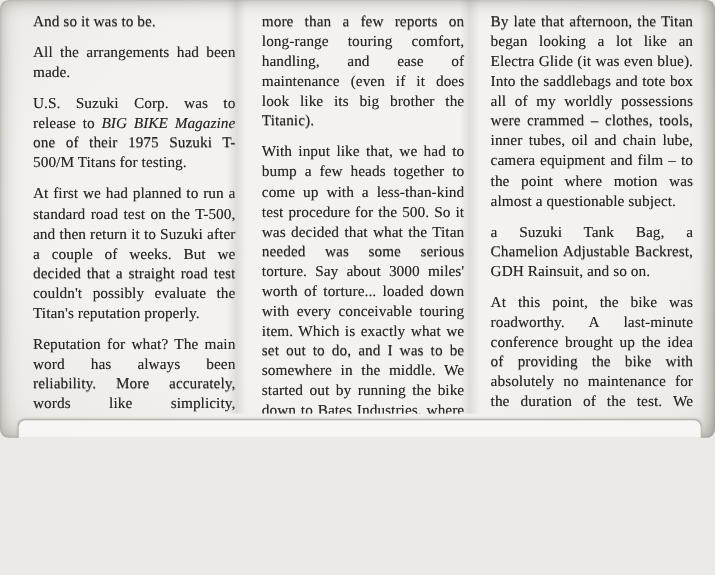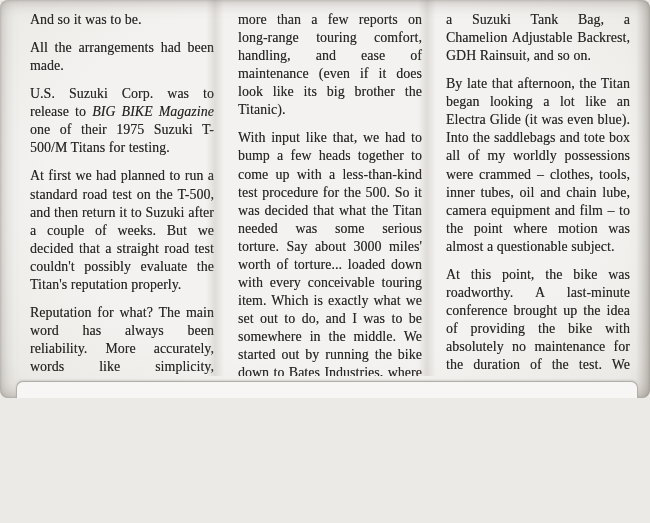--- a/index.html
+++ b/index.html
@@ -94,22 +94,22 @@
         <p><span>U.S. Suzuki Corp. was to release to </span><em>BIG BIKE Magazine</em><span> one of their 1975 Suzuki T-500/M Titans for testing.</span></p>
         <p><span>At first we had planned to run a standard road test on the T-500, and then return it to Suzuki after a couple of weeks. But we decided that a straight road test couldn't possibly evaluate the Titan's reputation properly.</span></p>
         <p><span>Reputation for what? The main word has always been reliability. More accurately, words like simplicity, maintenance-free, bulletproof, and forever have also been hurled at the Largest of The Two-Stroke Twins. We had even heard stories of Titan owners that had gone for three or four years without any maintenance, still using the ORIGINAL spark plugs.</span></p>
       </div>
     <div class="col">
         <p><span>more than a few reports on long-range touring comfort, handling, and ease of maintenance (even if it does look like its big brother the Titanic).</span></p>
         <p><span>With input like that, we had to bump a few heads together to come up with a less-than-kind test procedure for the 500. So it was decided that what the Titan needed was some serious torture. Say about 3000 miles' worth of torture... loaded down with every conceivable touring item. Which is exactly what we set out to do, and I was to be somewhere in the middle. We started out by running the bike down to Bates Industries, where we put on two of their largest saddlebags, a large tote box and luggage rack, highway pegs, safety bars and a Ride-Off Stand.</span></p>
         <p><span>In addition to the Bats items, we had a number of touring items that needed to go through tests of their own – goodies like Vetter HippoHands, a DB touring fairing,</span></p>
       </div>
     <div class="col">
+        <p><span>By late that afternoon, the Titan began looking a lot like an Electra Glide (it was even blue). Into the saddlebags and tote box all of my worldly possessions were crammed – clothes, tools, inner tubes, oil and chain lube, camera equipment and film – to the point where motion was almost a questionable subject.</span></p>
         <p><span>a Suzuki Tank Bag, a Chamelion Adjustable Backrest, GDH Rainsuit, and so on.</span></p>
-        <p><span>By late that afternoon, the Titan began looking a lot like an Electra Glide (it was even blue). Into the saddlebags and tote box all of my worldly possessions were crammed – clothes, tools, inner tubes, oil and chain lube, camera equipment and film – to the point where motion was almost a questionable subject.</span></p>
         <p><span>At this point, the bike was roadworthy. A last-minute conference brought up the idea of providing the bike with absolutely no maintenance for the duration of the test. We decided that the bike was to be totally neglected with the exception of gas and oil. That was to include neglecting the timing, injection adjustments, chain adjustment, transmission maintenance, bolt tightening and, heaven forbid, the spark plugs, for as long as they would continue, or until they no longer resembled the original part.</span></p>
       </div>
   </div>
   <div class="gutter-shade gutter-1"></div>
   <div class="gutter-shade gutter-2"></div>
   <div class="edge-shade-right"></div>
   <div class="bottom-box"></div>
 </div>
 
 </body></html>

